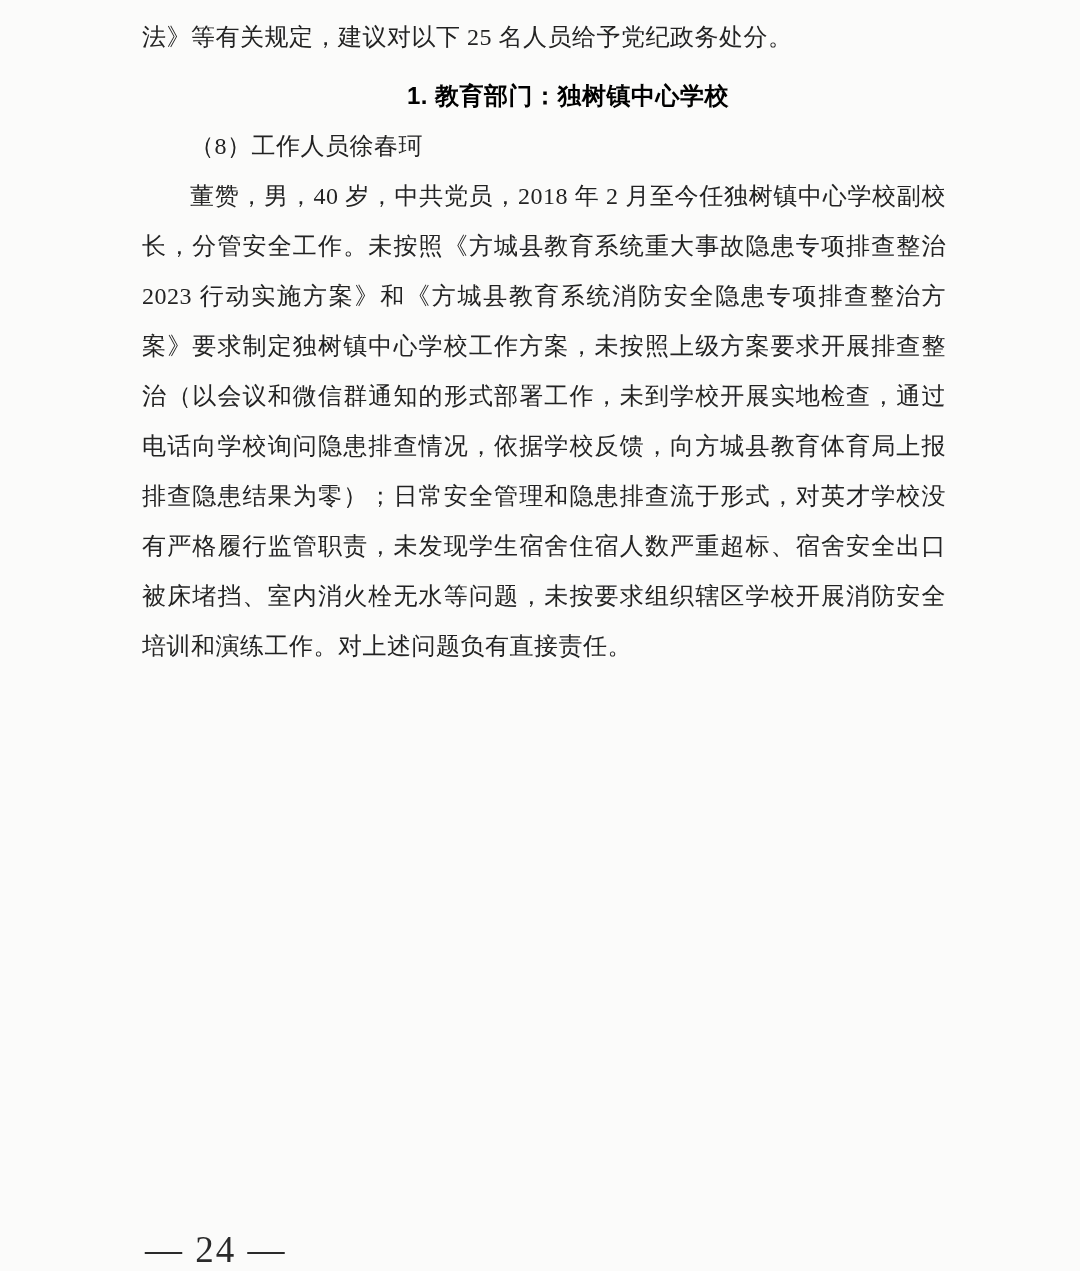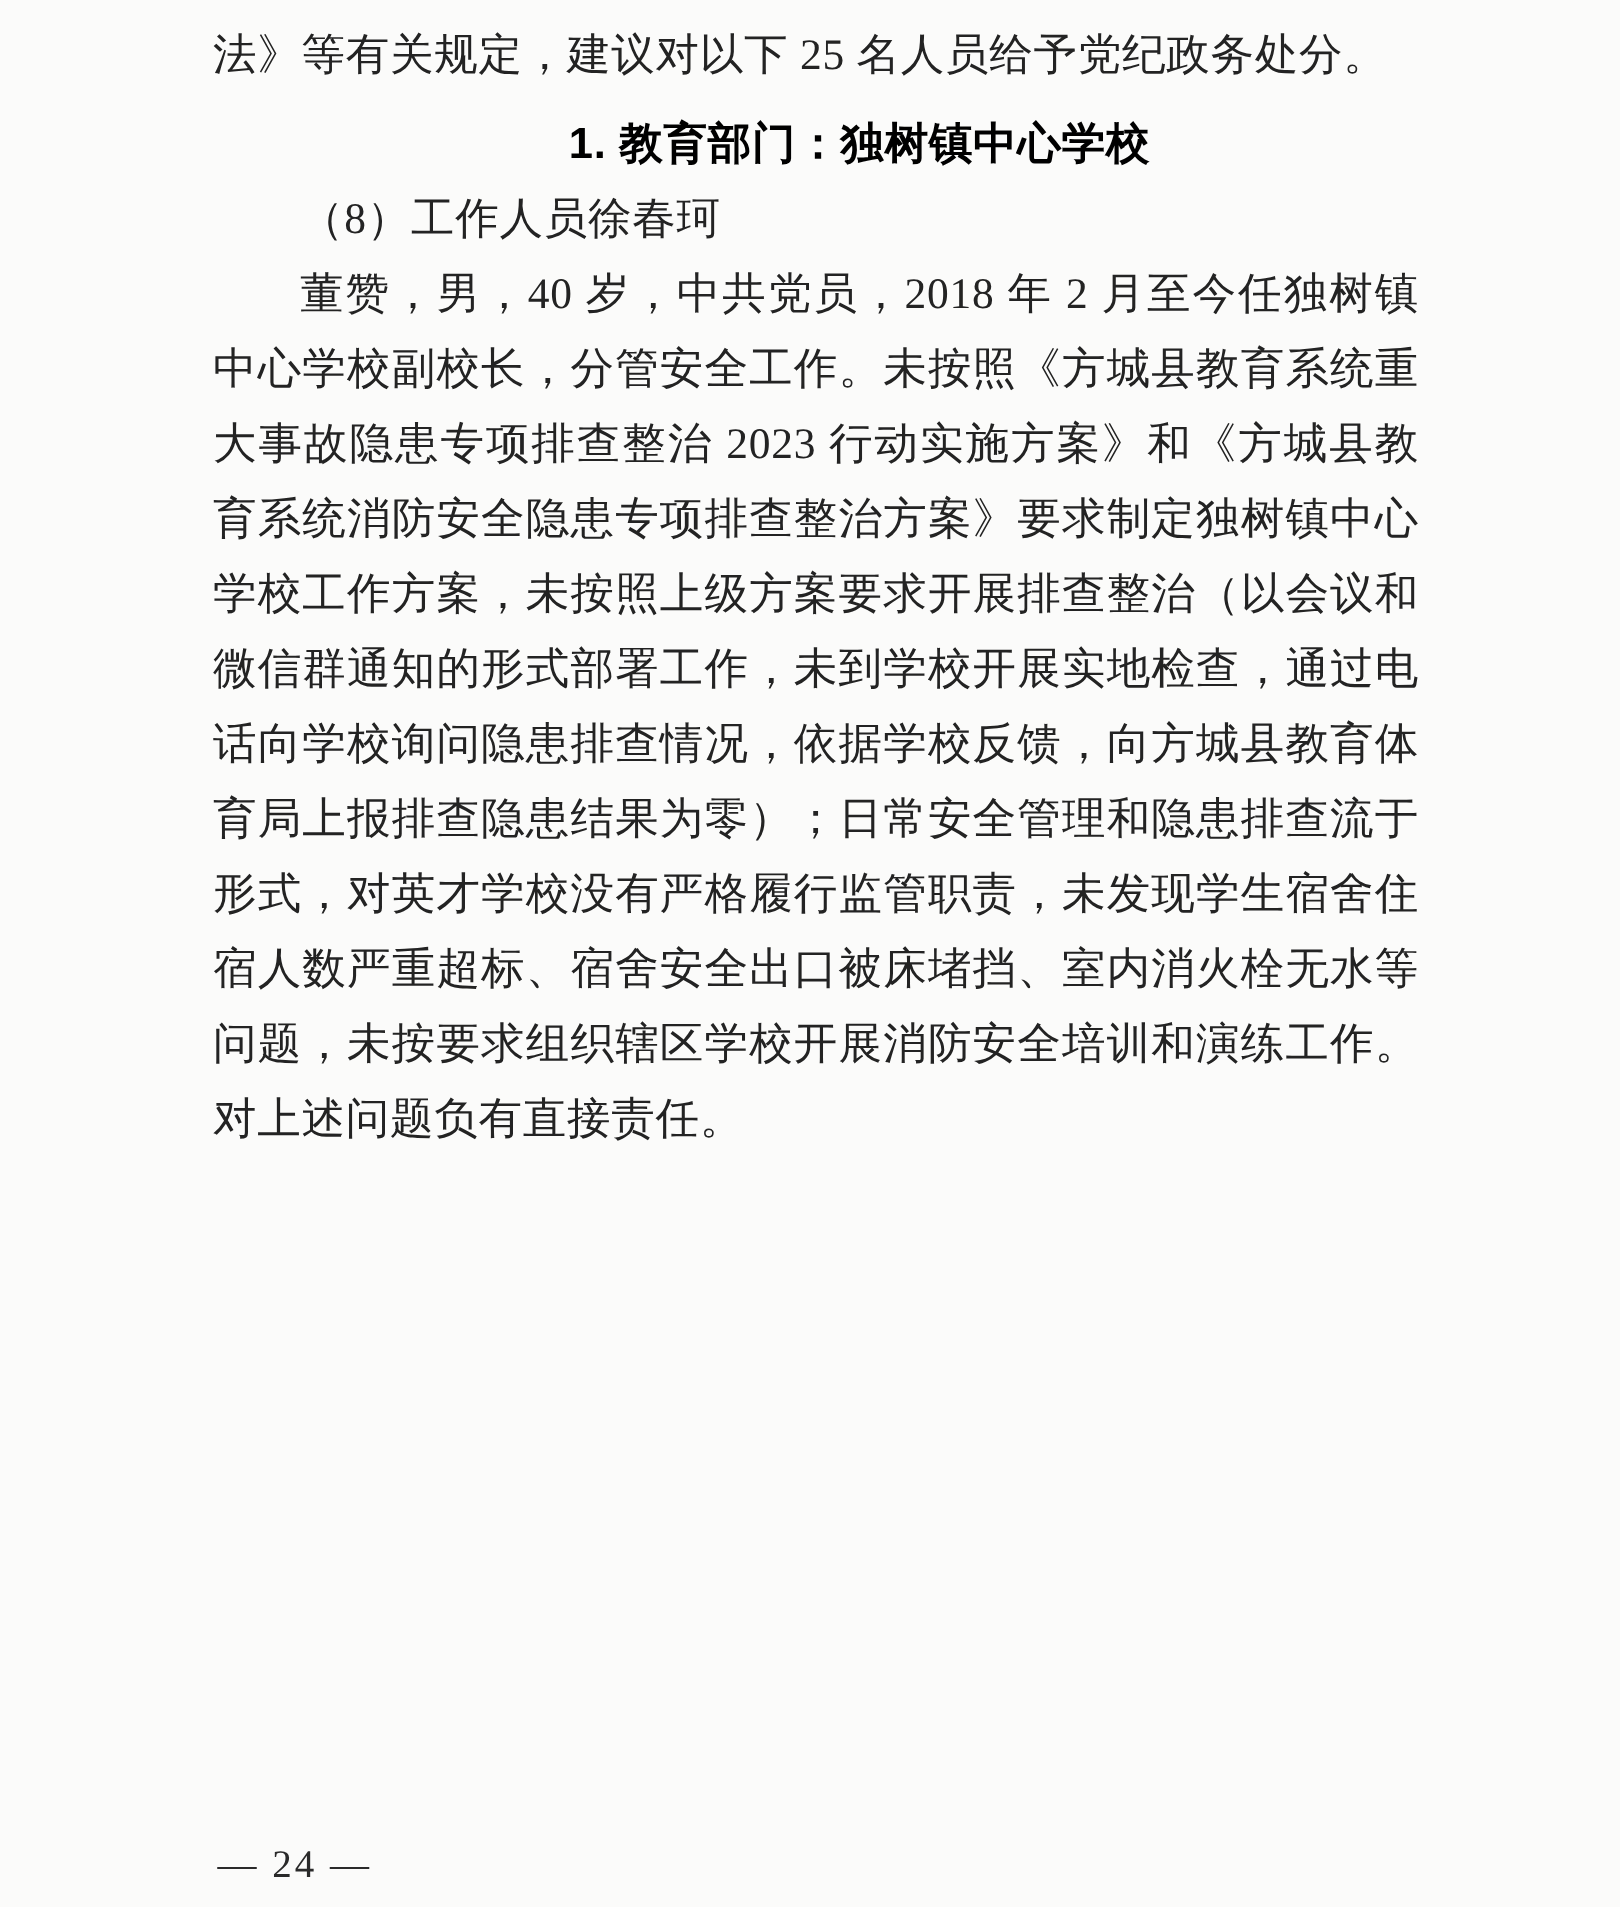--- a/index.html
+++ b/index.html
@@ -19,21 +19,21 @@
     top: 0;
     width: 1080px;
     height: 1271px;
     box-sizing: border-box;
     padding: 12px 134px 0 142px;
     font-family: "Liberation Serif", "DejaVu Serif", serif;
     color: #232323;
   }
   .para {
     margin: 0;
-    font-size: 29px;
+    font-size: 24px;
     line-height: 50px;
     text-align: justify;
     text-justify: inter-character;
     letter-spacing: 0.5px;
   }
   .indent {
     text-indent: 2em;
   }
   .heading {
     font-family: "Liberation Sans", "DejaVu Sans", sans-serif;
@@ -43,21 +43,21 @@
     text-align: center;
   }
   .subheading {
     text-align: left;
   }
   .footer {
     position: absolute;
     left: 145px;
     top: 1228px;
     font-family: "Liberation Serif", "DejaVu Serif", serif;
-    font-size: 26px;
+    font-size: 37px;
     color: #2a2a2a;
     letter-spacing: 2px;
   }
 </style>
 </head>
 <body>
 
 <div class="page">
   <p class="para">法》等有关规定，建议对以下 25 名人员给予党纪政务处分。</p>
   <p class="para indent heading">1. 教育部门：独树镇中心学校</p>

